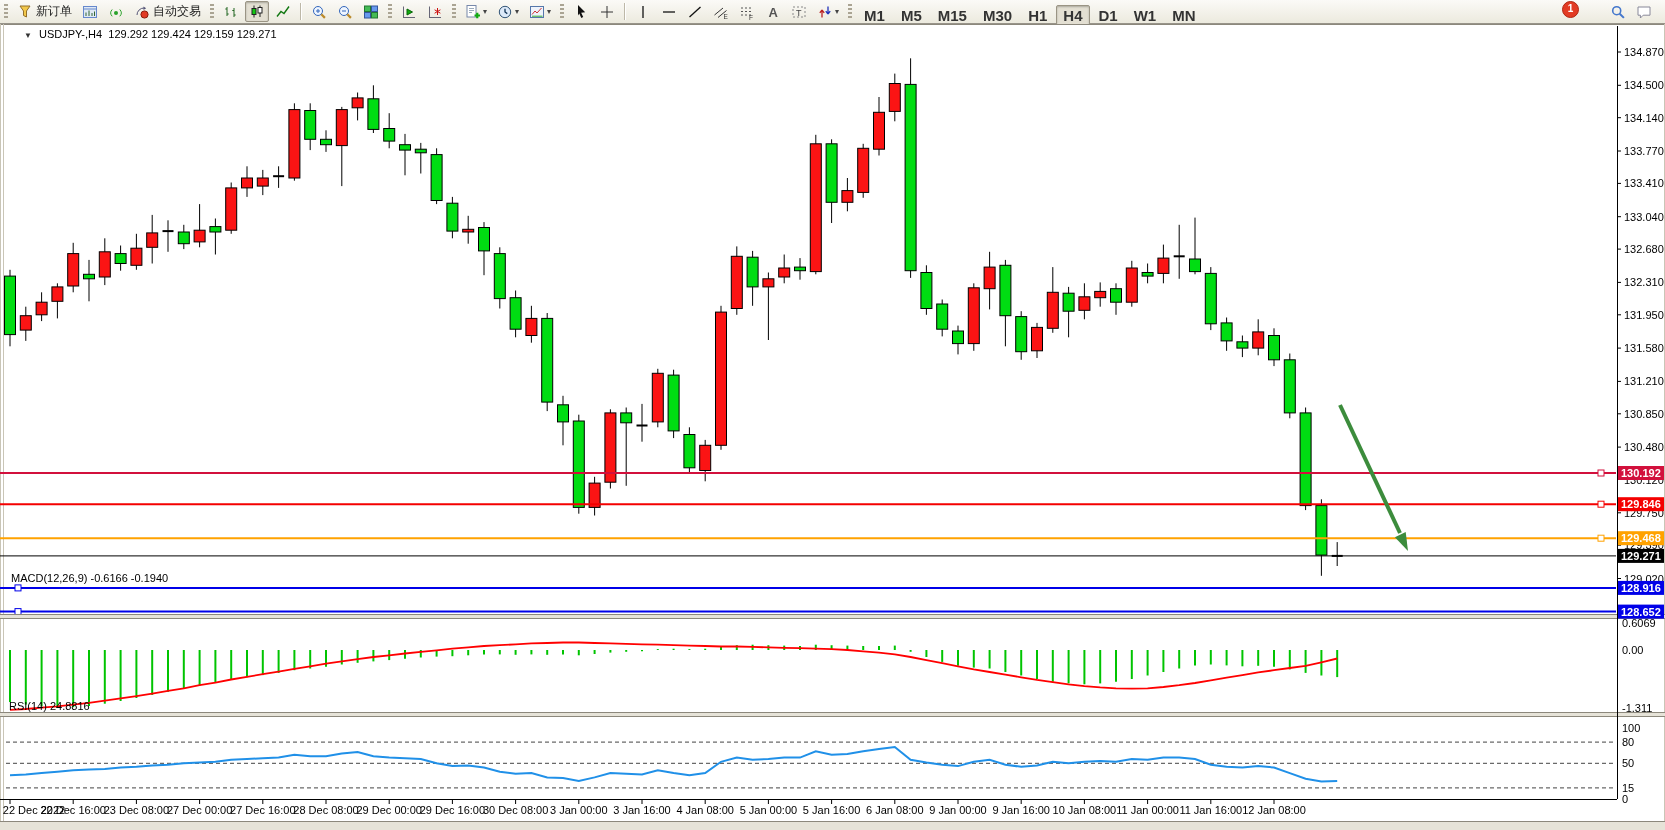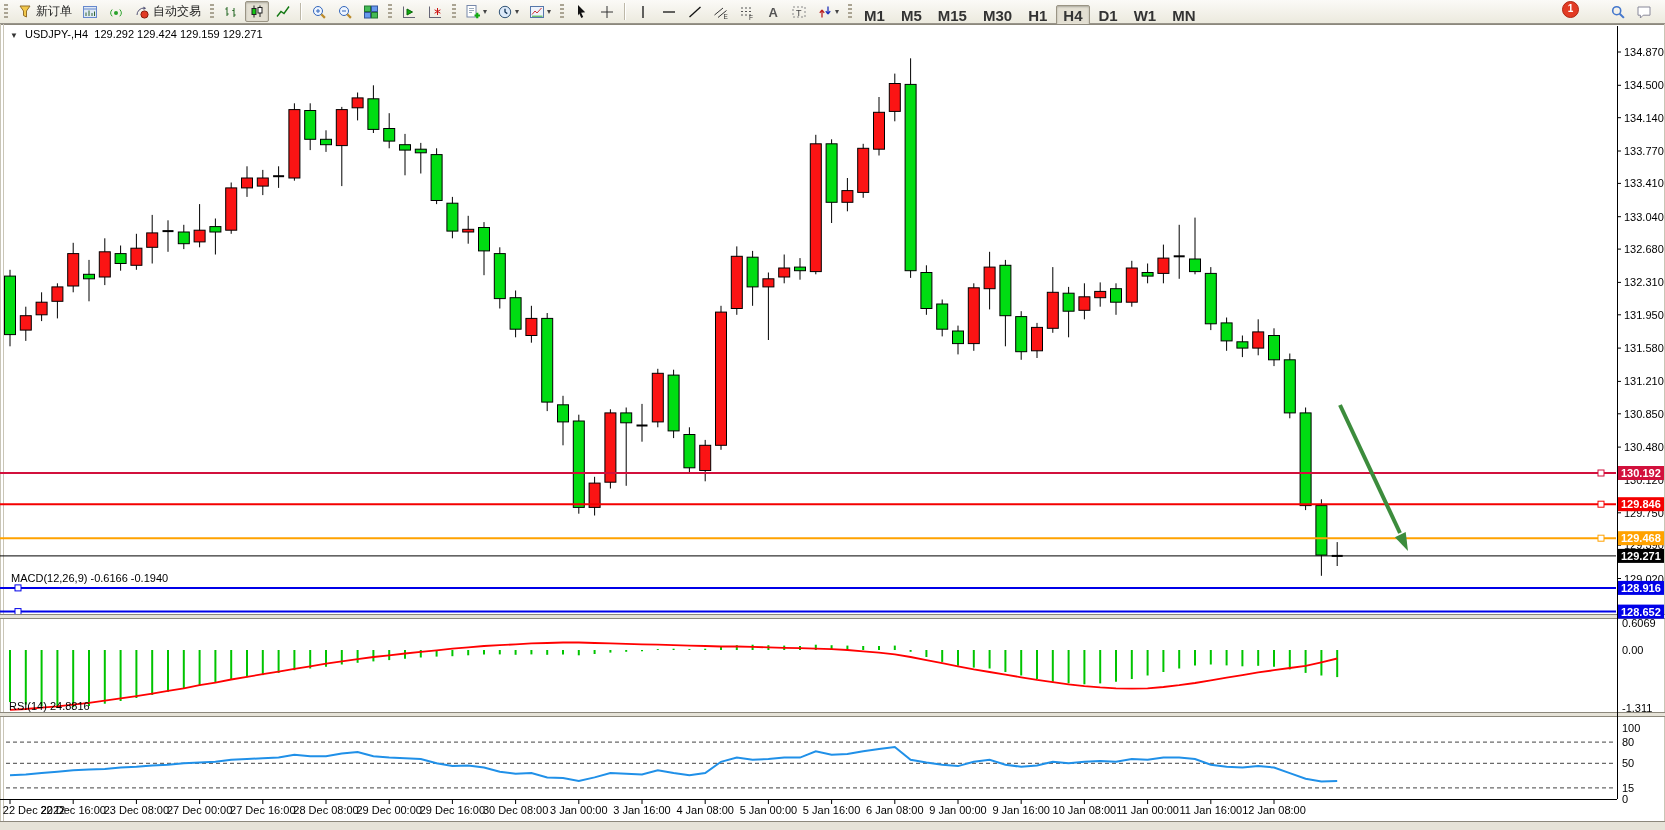--- a/index.html
+++ b/index.html
@@ -17,21 +17,21 @@
   .caret{font-size:8px;color:#444;margin-left:2px;}
   .grip{width:4px;height:16px;margin:0 4px;
     background:repeating-linear-gradient(to bottom,#aaa493 0 2px,rgba(0,0,0,0) 2px 4px);}
   .vsep{width:1px;height:17px;background:#bdb8a8;border-right:1px solid #fff;margin:0 4px;}
   #right-icons{position:absolute;right:8px;top:0;height:23px;display:flex;align-items:center;}
   #badge{position:absolute;right:86px;top:1px;width:15px;height:15px;border-radius:50%;
     background:#e23b24;border:1px solid #b02612;color:#fff;font-size:10px;font-weight:700;
     text-align:center;line-height:14px;z-index:5;}
   
   #chart-wrap{position:absolute;left:0;top:24px;width:1665px;height:806px;background:#fff;}
-  #overlay-title{position:absolute;left:10px;top:4px;font-size:11px;color:#000;z-index:3;}
+  #overlay-title{position:absolute;left:24px;top:4px;font-size:11px;color:#000;z-index:3;}
   #overlay-title .tri{font-size:8px;color:#333;margin-right:4px;}
   #overlay-macd{position:absolute;left:11px;top:548px;font-size:11px;color:#000;z-index:3;}
   #overlay-rsi{position:absolute;left:9px;top:676px;font-size:11px;color:#000;z-index:3;}
   svg text{font-family:"Liberation Sans","DejaVu Sans",sans-serif;}
 </style>
 </head>
 <body>
 
 <div id="toolbar">
     <span class="grip"></span>

